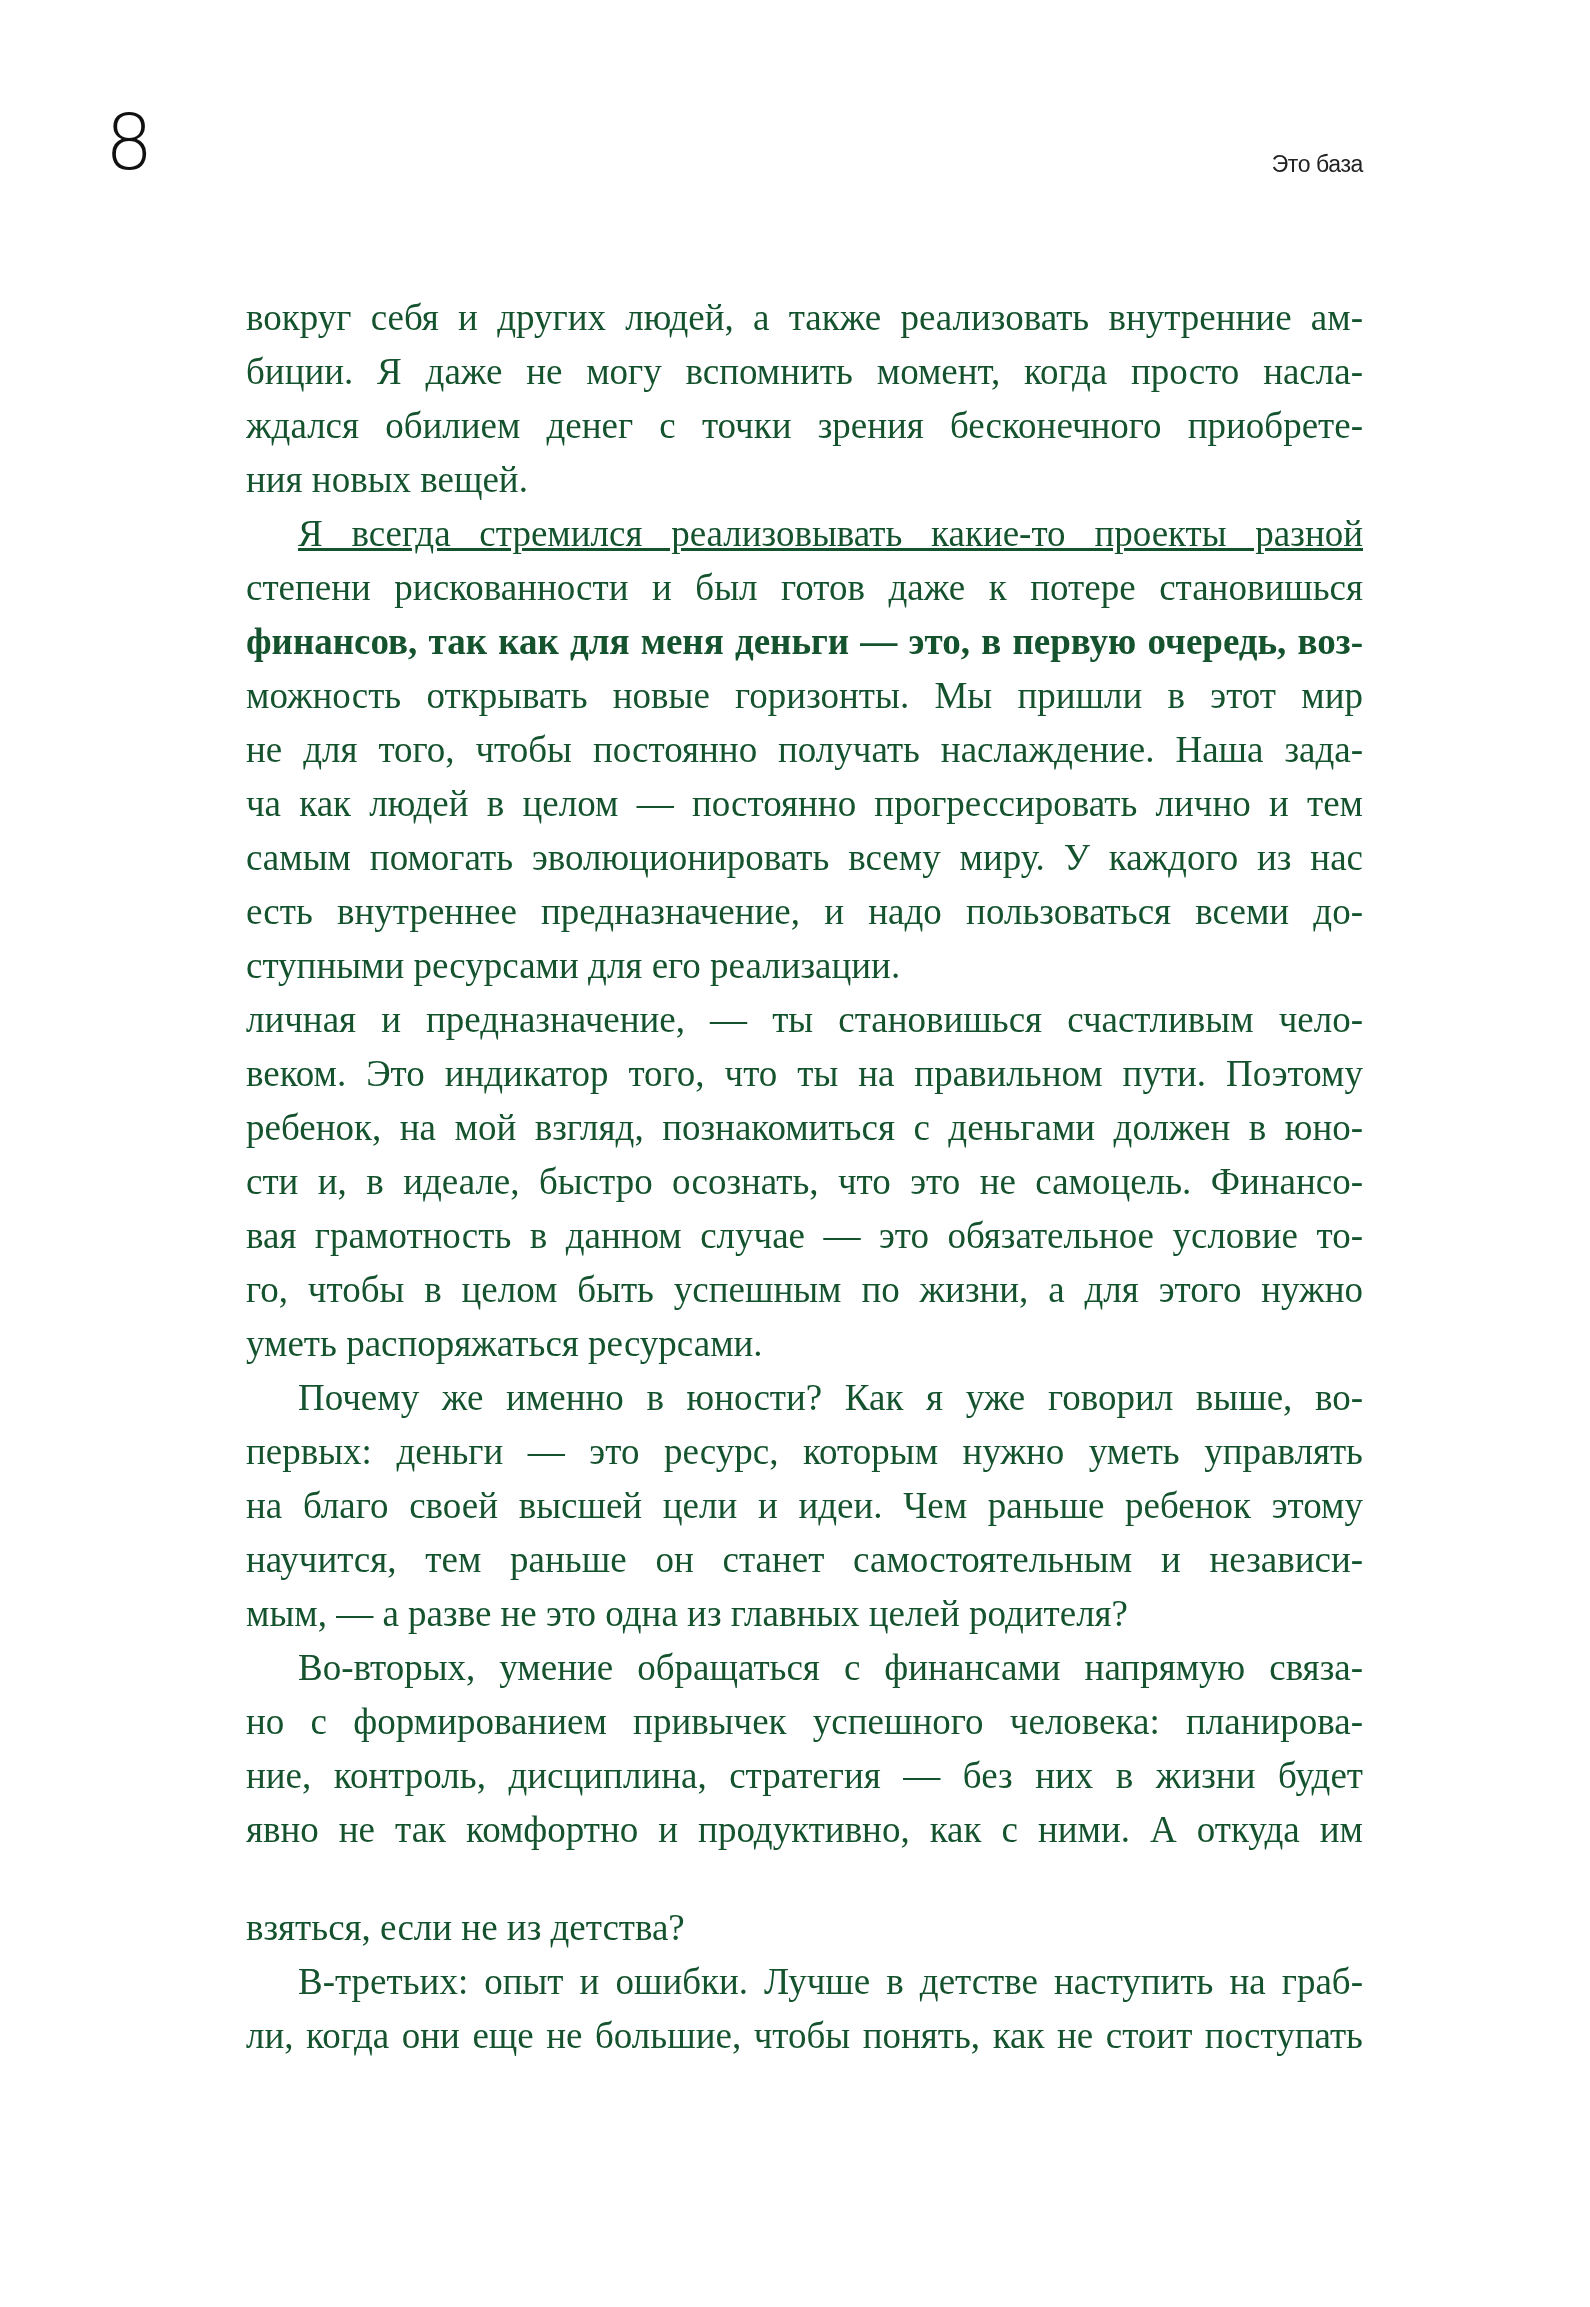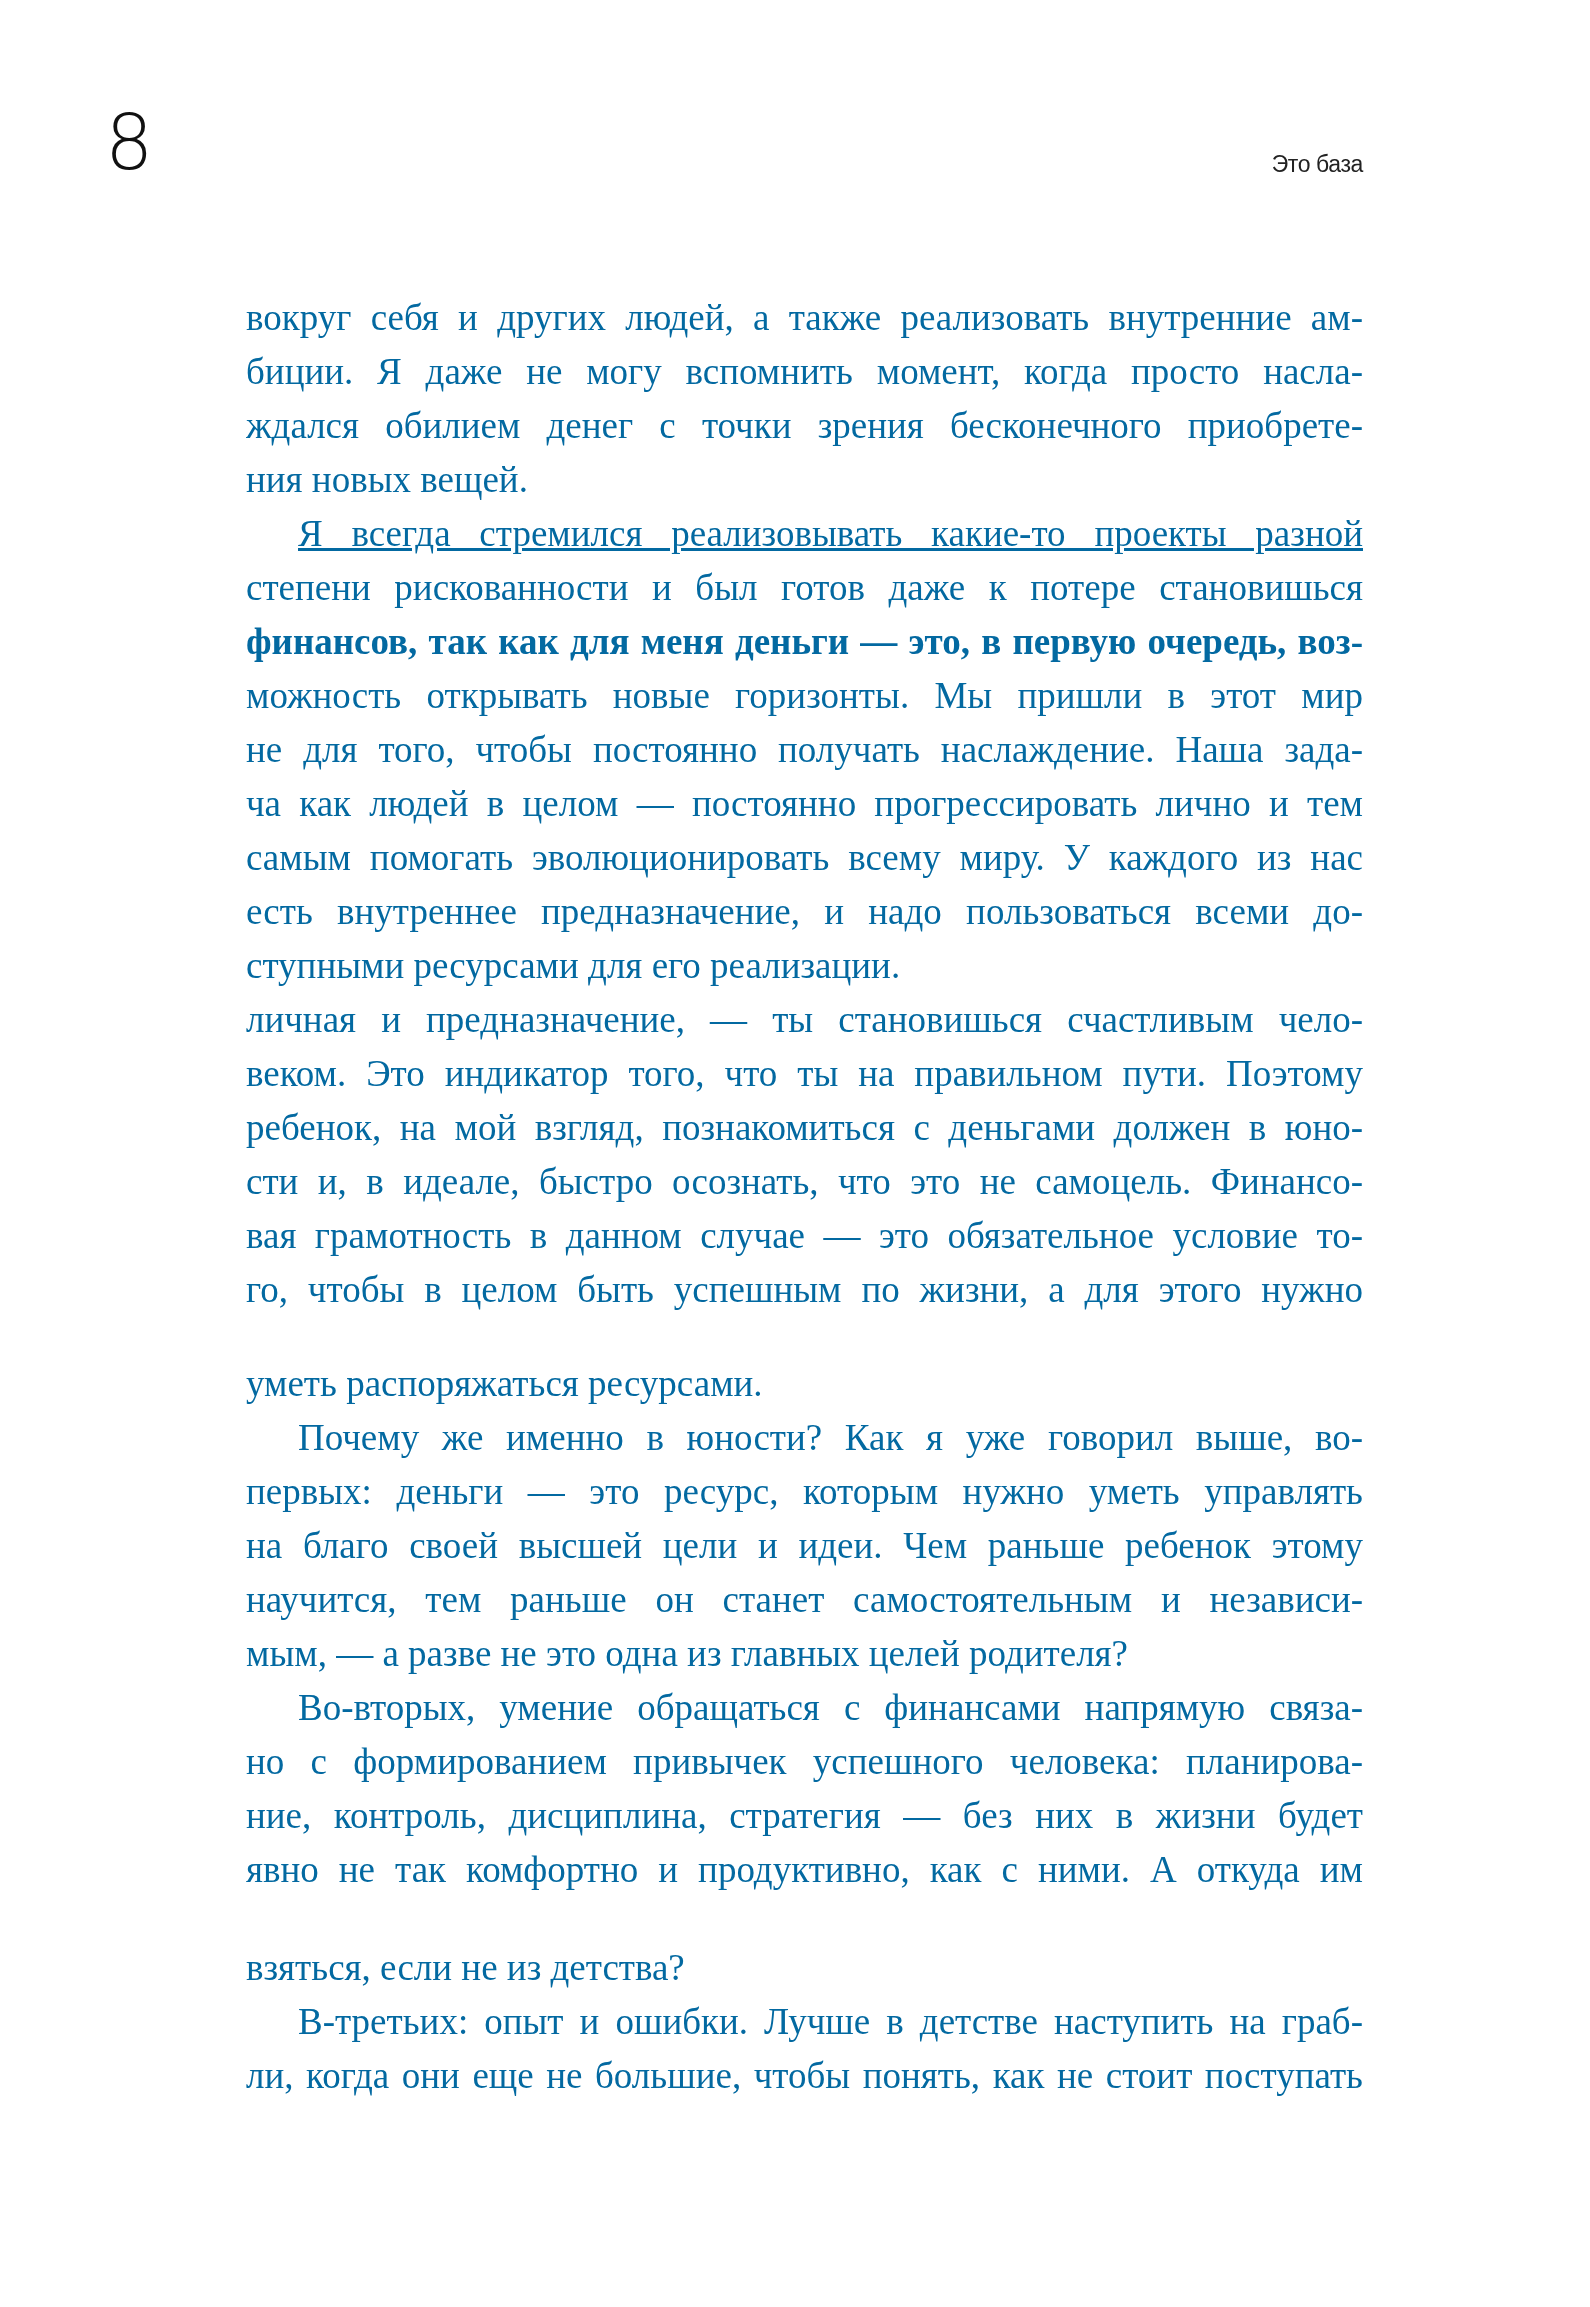--- a/index.html
+++ b/index.html
@@ -34,21 +34,21 @@
     color: #222222;
     letter-spacing: -0.4px;
   }
   .body-text {
     position: absolute;
     left: 246px;
     top: 291px;
     width: 1117px;
     font-family: "Liberation Serif", serif;
     font-size: 37px;
-    color: #0369a1;
+    color: #14532d;
   }
   .line {
     height: 54px;
     line-height: 54px;
     white-space: nowrap;
     text-align: justify;
     text-align-last: justify;
     overflow: visible;
   }
   .line.last {
@@ -85,21 +85,21 @@
     <div class="line last" style="white-space: normal; overflow: hidden;">ступными ресурсами для его реализации.</div>
   </div>
 
   <div>
     <div class="line" style="white-space: normal; overflow: hidden;">личная и предназначение, — ты становишься счастливым чело-</div>
     <div class="line" style="white-space: normal; overflow: hidden;">веком. Это индикатор того, что ты на правильном пути. Поэтому</div>
     <div class="line" style="white-space: normal; overflow: hidden;">ребенок, на мой взгляд, познакомиться с деньгами должен в юно-</div>
     <div class="line" style="white-space: normal; overflow: hidden;">сти и, в идеале, быстро осознать, что это не самоцель. Финансо-</div>
     <div class="line" style="white-space: normal; overflow: hidden;">вая грамотность в данном случае — это обязательное условие то-</div>
     <div class="line" style="white-space: normal; overflow: hidden;">го, чтобы в целом быть успешным по жизни, а для этого нужно</div>
-    <div class="line last" style="white-space: normal; overflow: hidden; margin-top: 40px;">уметь распоряжаться ресурсами.</div>
+    <div class="line last" style="white-space: normal; overflow: hidden;">уметь распоряжаться ресурсами.</div>
   </div>
 
   <div>
     <div class="line first" style="white-space: normal; overflow: hidden;">Почему же именно в юности? Как я уже говорил выше, во-</div>
     <div class="line" style="white-space: normal; overflow: hidden;">первых: деньги — это ресурс, которым нужно уметь управлять</div>
     <div class="line" style="white-space: normal; overflow: hidden;">на благо своей высшей цели и идеи. Чем раньше ребенок этому</div>
     <div class="line" style="white-space: normal; overflow: hidden;">научится, тем раньше он станет самостоятельным и независи-</div>
     <div class="line last" style="white-space: normal; overflow: hidden;">мым, — а разве не это одна из главных целей родителя?</div>
   </div>
 

